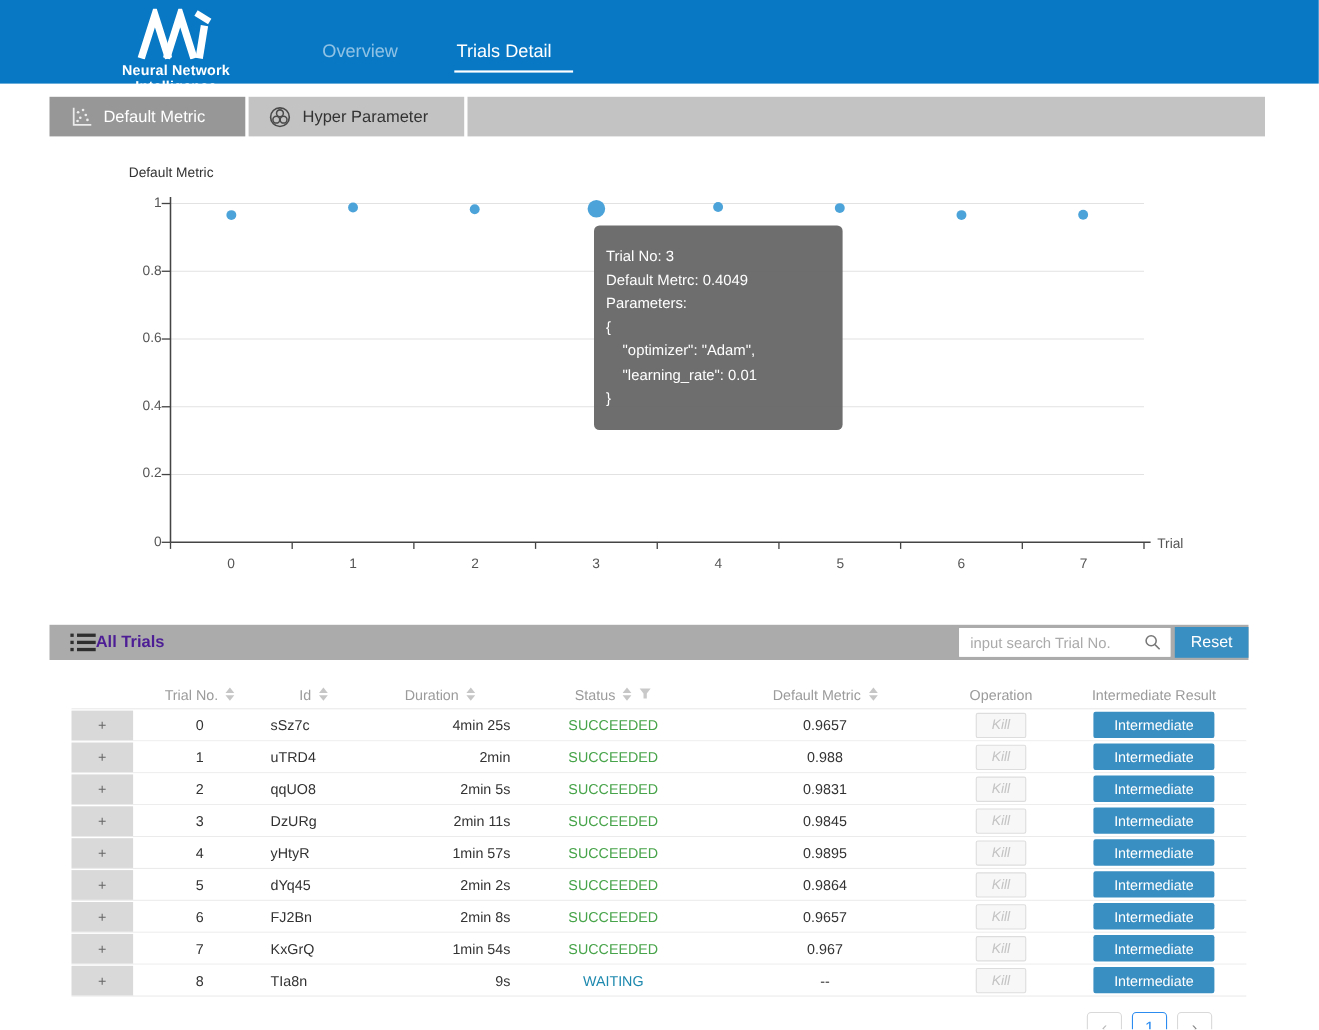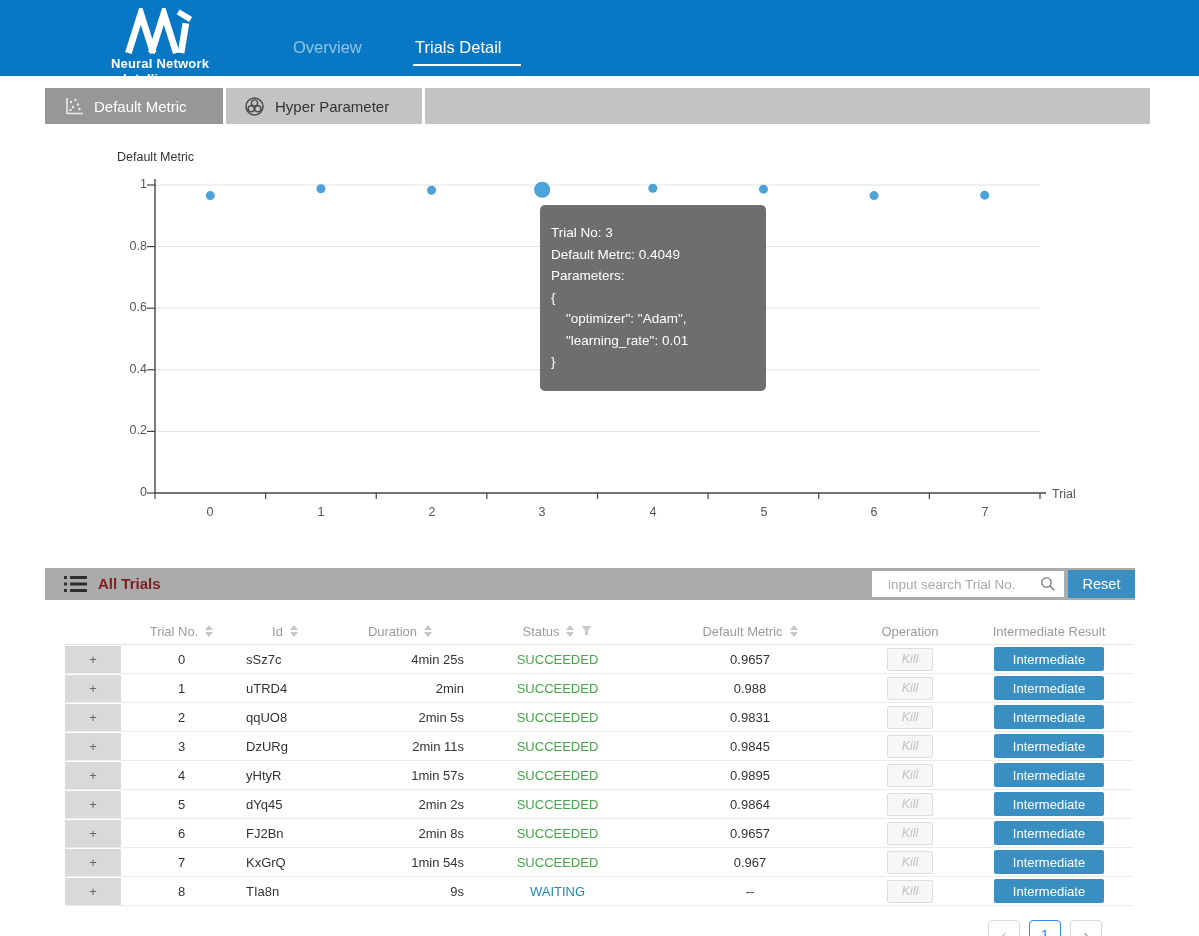--- a/index.html
+++ b/index.html
@@ -35,24 +35,24 @@
   .axis-name { position:absolute; left:1052px; top:487px; font-size:12.5px; color:#555; }
 
   
   .chart-tooltip { position:absolute; left:540px; top:205px; width:226px; height:186px;
     background:rgba(102,102,102,.95); border-radius:5px; padding:17px 11px; z-index:5; }
   .chart-tooltip div { color:#fff; font-size:13.5px; line-height:21.5px; white-space:pre; }
 
   
   .trials-bar { position:absolute; left:45px; top:568px; width:1090px; height:32px; background:#ababab; }
   .trials-bar .list-icon { position:absolute; left:17px; top:5px; color:#2e2e2e; }
-  .trials-bar-title { position:absolute; left:53px; top:7px; font-size:15px; font-weight:bold; color:#7f1d1d; }
+  .trials-bar-title { position:absolute; left:42px; top:7px; font-size:15px; font-weight:bold; color:#4c1d95; }
   .search-box { position:absolute; left:827px; top:3px; width:192px; height:26px; background:#fff; border:none; }
   .search-box input { position:absolute; left:0; top:0; width:192px; height:26px; border:none; outline:none;
-      padding:0 30px 0 16px; font-size:13.5px; color:#333; font-family:"Liberation Sans",sans-serif; }
+      padding:0 30px 0 10px; font-size:13.5px; color:#333; font-family:"Liberation Sans",sans-serif; }
   .search-box input::placeholder { color:#aaa; }
   .search-glyph { position:absolute; right:8px; top:5px; color:#777; }
   .reset-btn { position:absolute; left:1023px; top:2px; width:67px; height:28px; background:#3a8fc2; color:#fff;
       border:none; font-size:14.5px; cursor:pointer; font-family:"Liberation Sans",sans-serif; }
 
   
   .trials-table { position:absolute; left:65px; top:618px; width:1068px; }
   .t-row { display:grid; grid-template-columns:58px 117px 90px 140px 175px 210px 110px 168px; align-items:center; }
   .t-head { height:27px; color:#9b9b9b; font-size:13px; border-bottom:1px solid #e3e3e3; }
   .t-head .hcell { display:flex; align-items:center; justify-content:center; gap:7px; cursor:pointer; }

